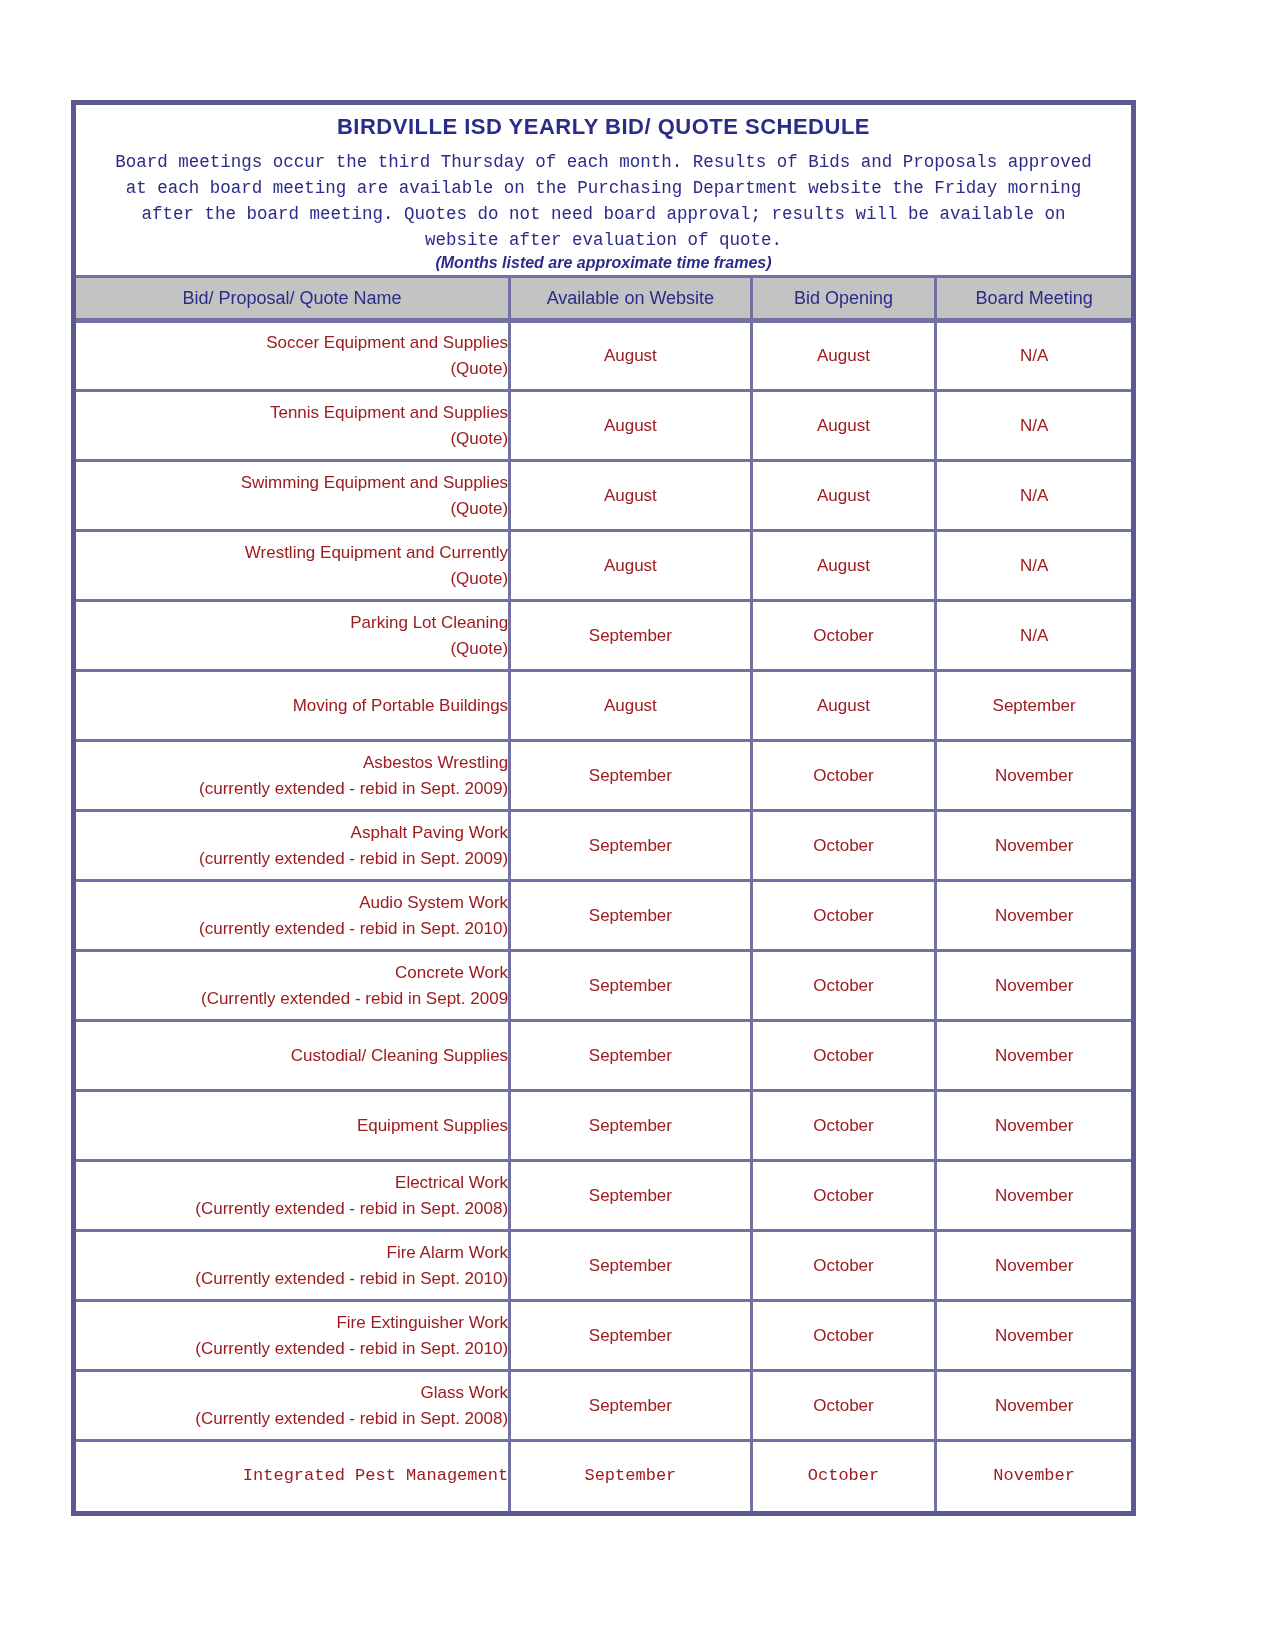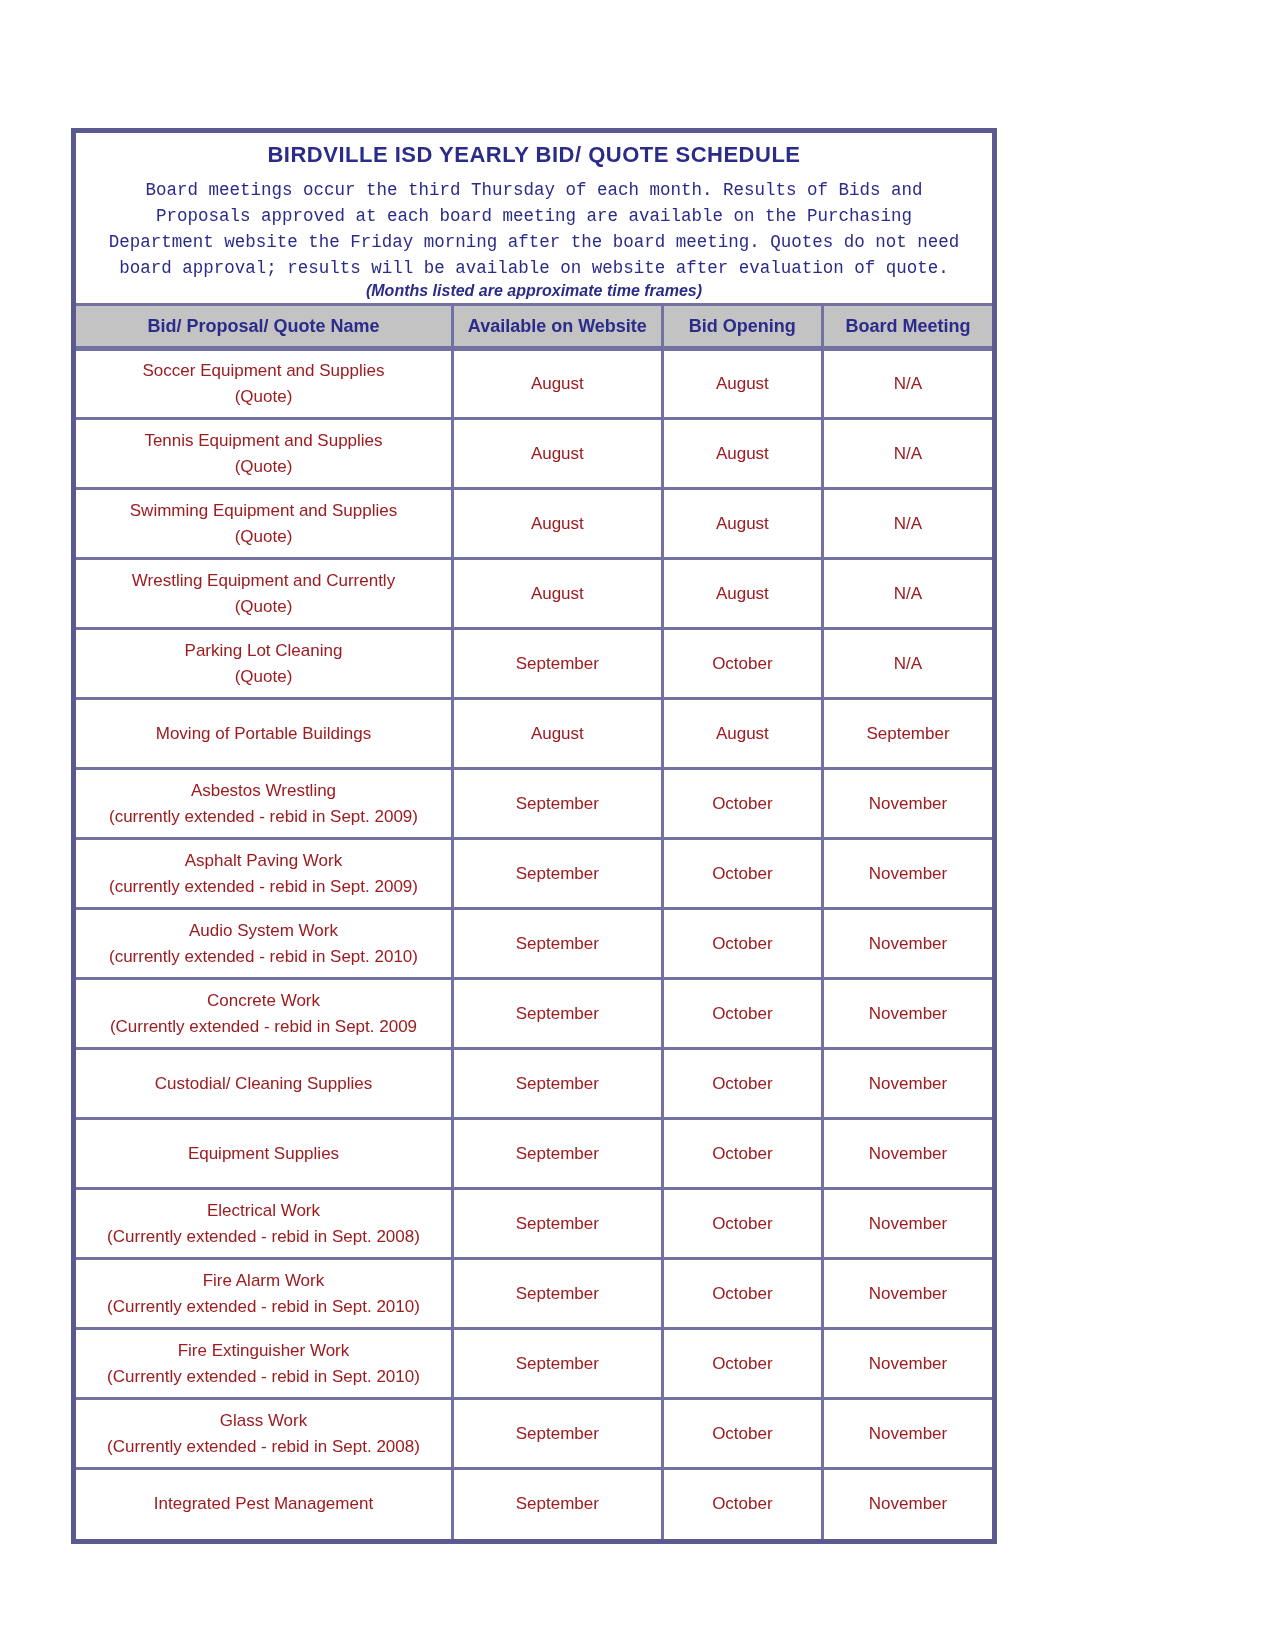--- a/index.html
+++ b/index.html
@@ -16,23 +16,22 @@
     width: 1275px;
     height: 1650px;
     position: relative;
     font-family: "Liberation Sans", "DejaVu Sans", sans-serif;
     background: var(--page-bg);
   }
   .sheet {
     position: absolute;
     left: 71px;
     top: 100px;
-    width: 926px;
+    width: 1065px;
     border: 5px solid var(--outer);
-    margin-top: 28px;
   }
   .intro-box {
     background: #fff;
     text-align: center;
     padding: 9px 26px 0 26px;
   }
   .doc-title {
     color: var(--navy);
     font-size: 22px;
     font-weight: bold;
@@ -58,43 +57,43 @@
     table-layout: fixed;
   }
   table.schedule col.c1 { width: 41.1%; }
   table.schedule col.c2 { width: 22.9%; }
   table.schedule col.c3 { width: 17.5%; }
   table.schedule col.c4 { width: 18.5%; }
   table.schedule th {
     background: var(--header-bg);
     color: var(--navy);
     font-size: 18px;
-    font-weight: bold;
+    font-weight: normal;
     height: 44px;
     border: 3px solid var(--inner);
     border-top: 3px solid var(--inner);
     border-bottom: 5px solid var(--inner);
     text-align: center;
     vertical-align: middle;
   }
   table.schedule td {
     color: var(--red);
     font-size: 17px;
     height: 70px;
     border: 3px solid var(--inner);
     text-align: center;
     vertical-align: middle;
     background: #fff;
     line-height: 26px;
   }
   
   table.schedule tr > *:first-child { border-left: none; }
   table.schedule tr > *:last-child { border-right: none; }
-  table.schedule tbody tr:last-child td { border-bottom: none; }
-  .name-line { display: block; }
+  table.schedule tbody tr:last-child td { border-bottom: none; font-family: Liberation Mono, monospace; }
+  .name-line { display: block; text-align: right; }
 </style>
 </head>
 <body>
 
 <div class="sheet">
   <div class="intro-box">
     <div class="doc-title">BIRDVILLE ISD YEARLY BID/ QUOTE SCHEDULE</div>
     <div class="doc-intro">Board meetings occur the third Thursday of each month.  Results of Bids and Proposals approved at each board meeting are available on the Purchasing Department website the Friday morning after the board meeting. Quotes do not need board approval; results will be available on website after evaluation of quote.</div>
     <div class="doc-note">(Months listed are approximate time frames)</div>
   </div>

